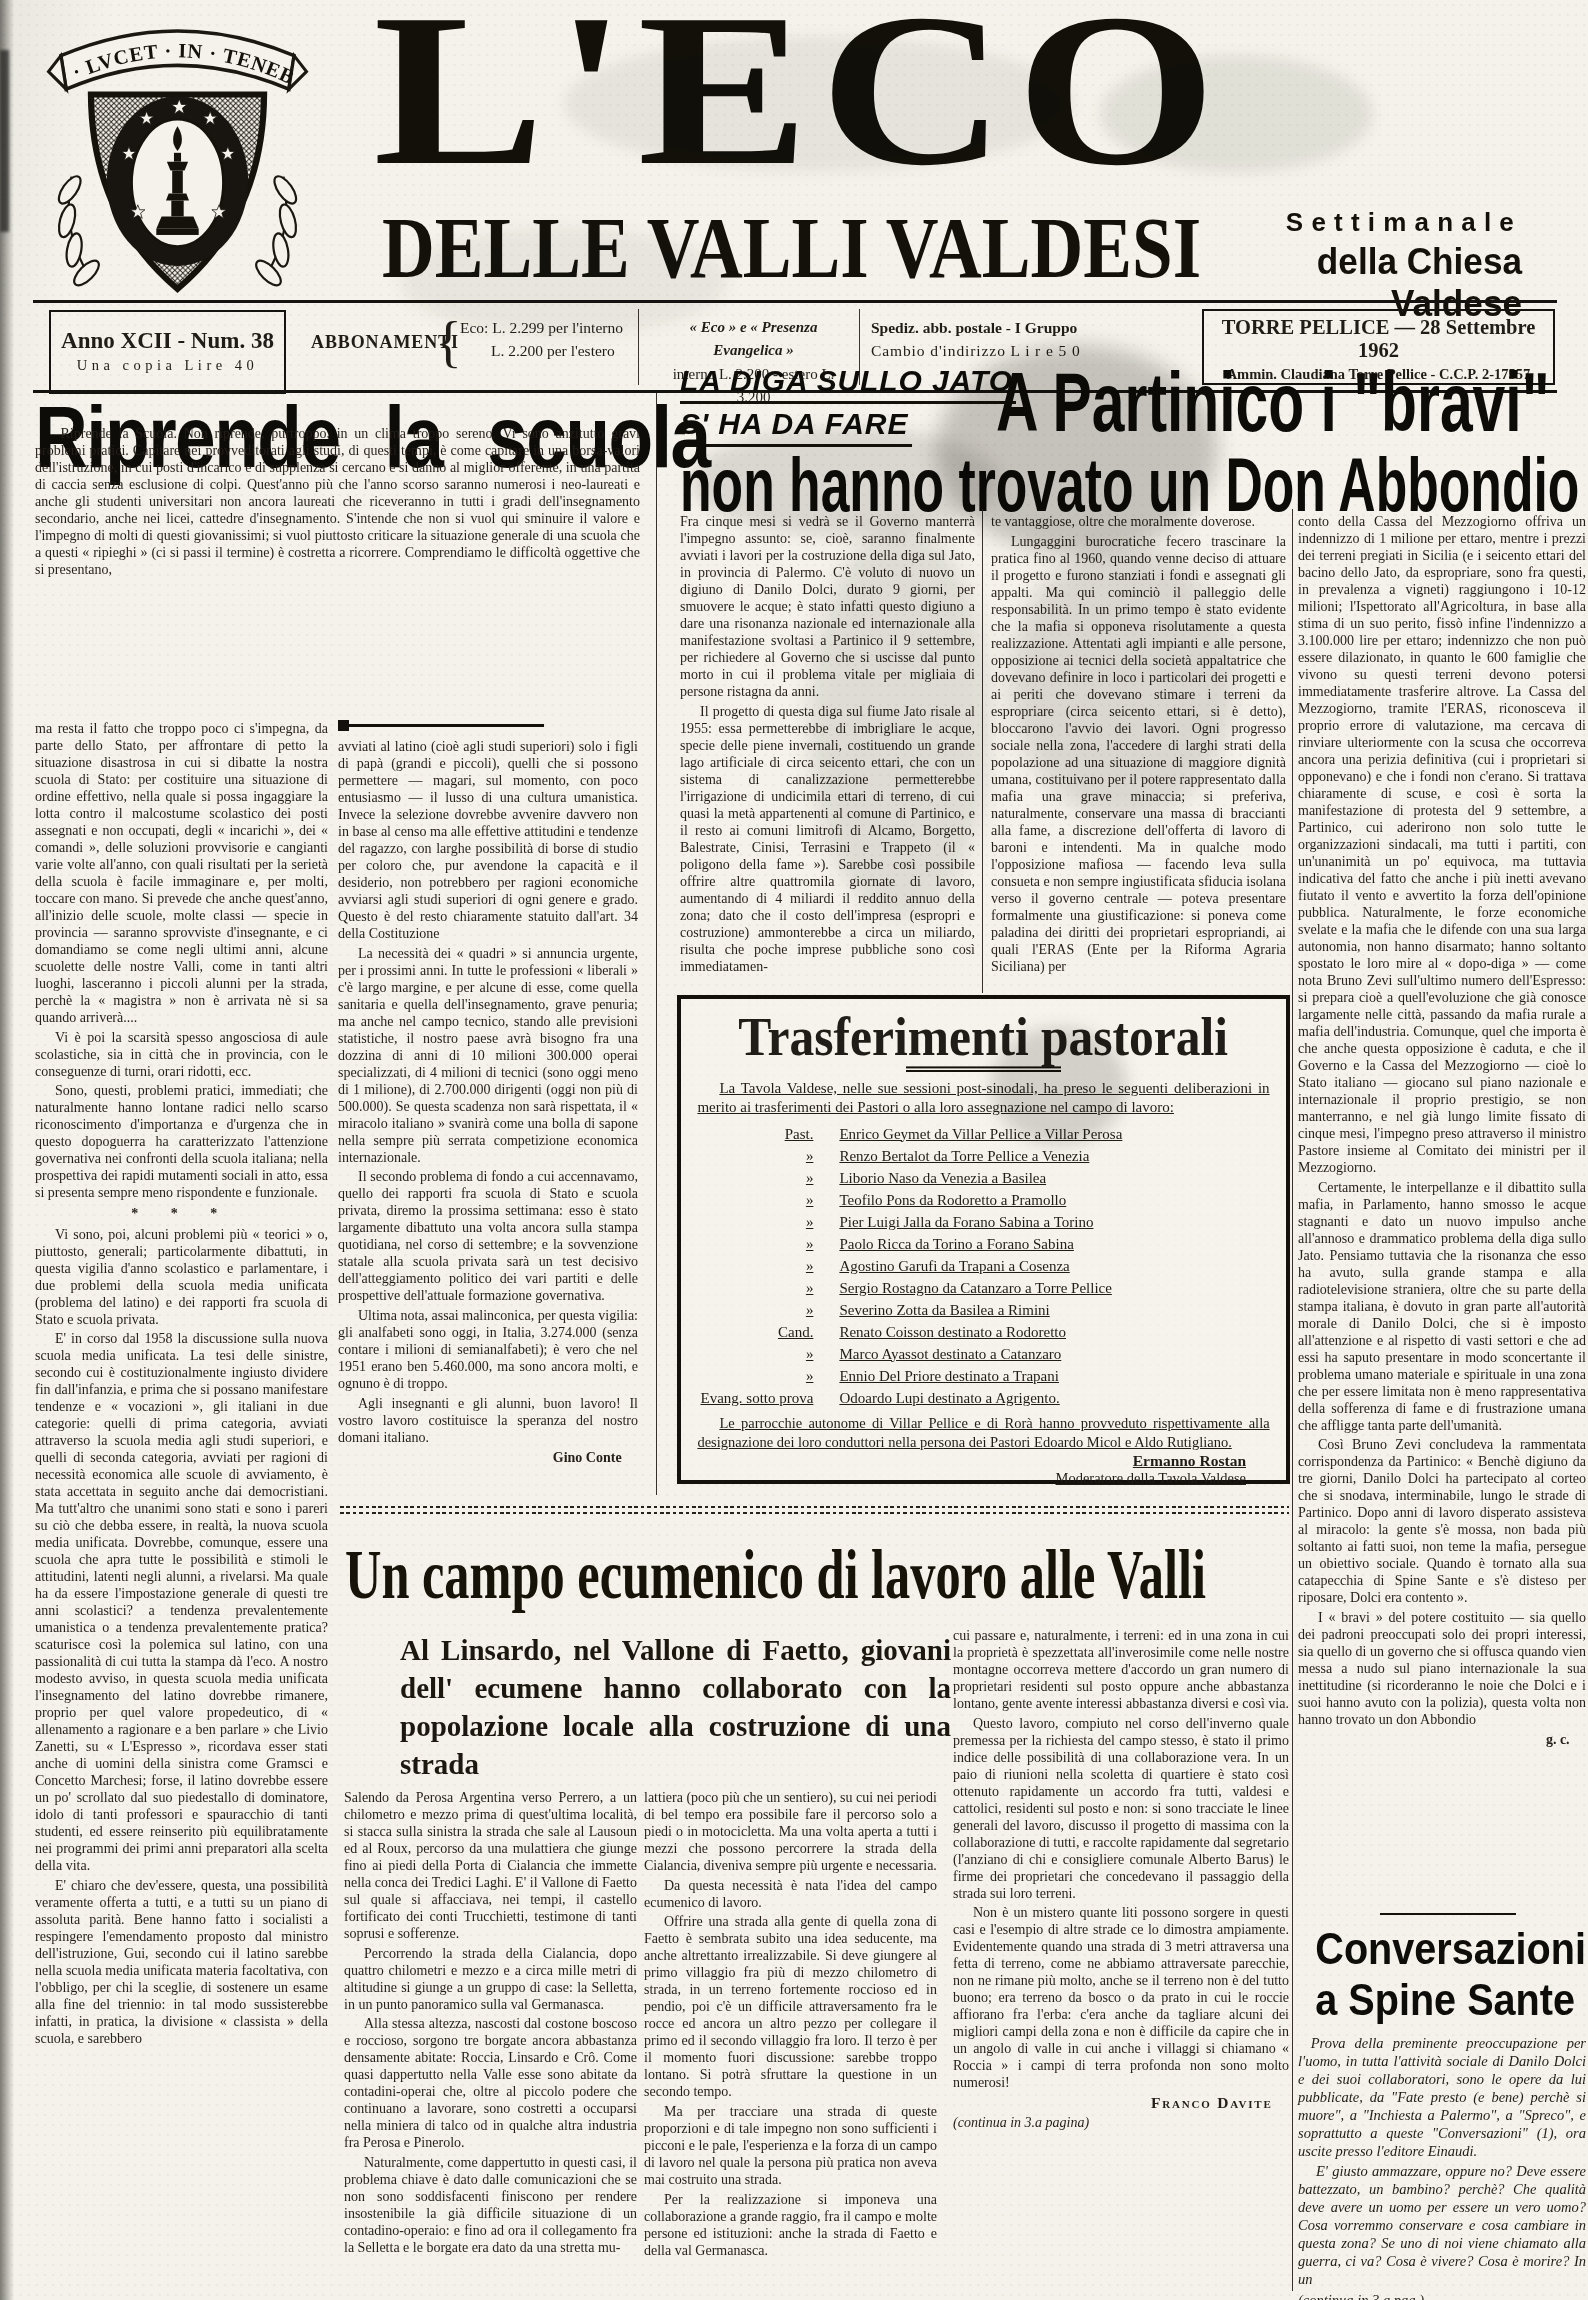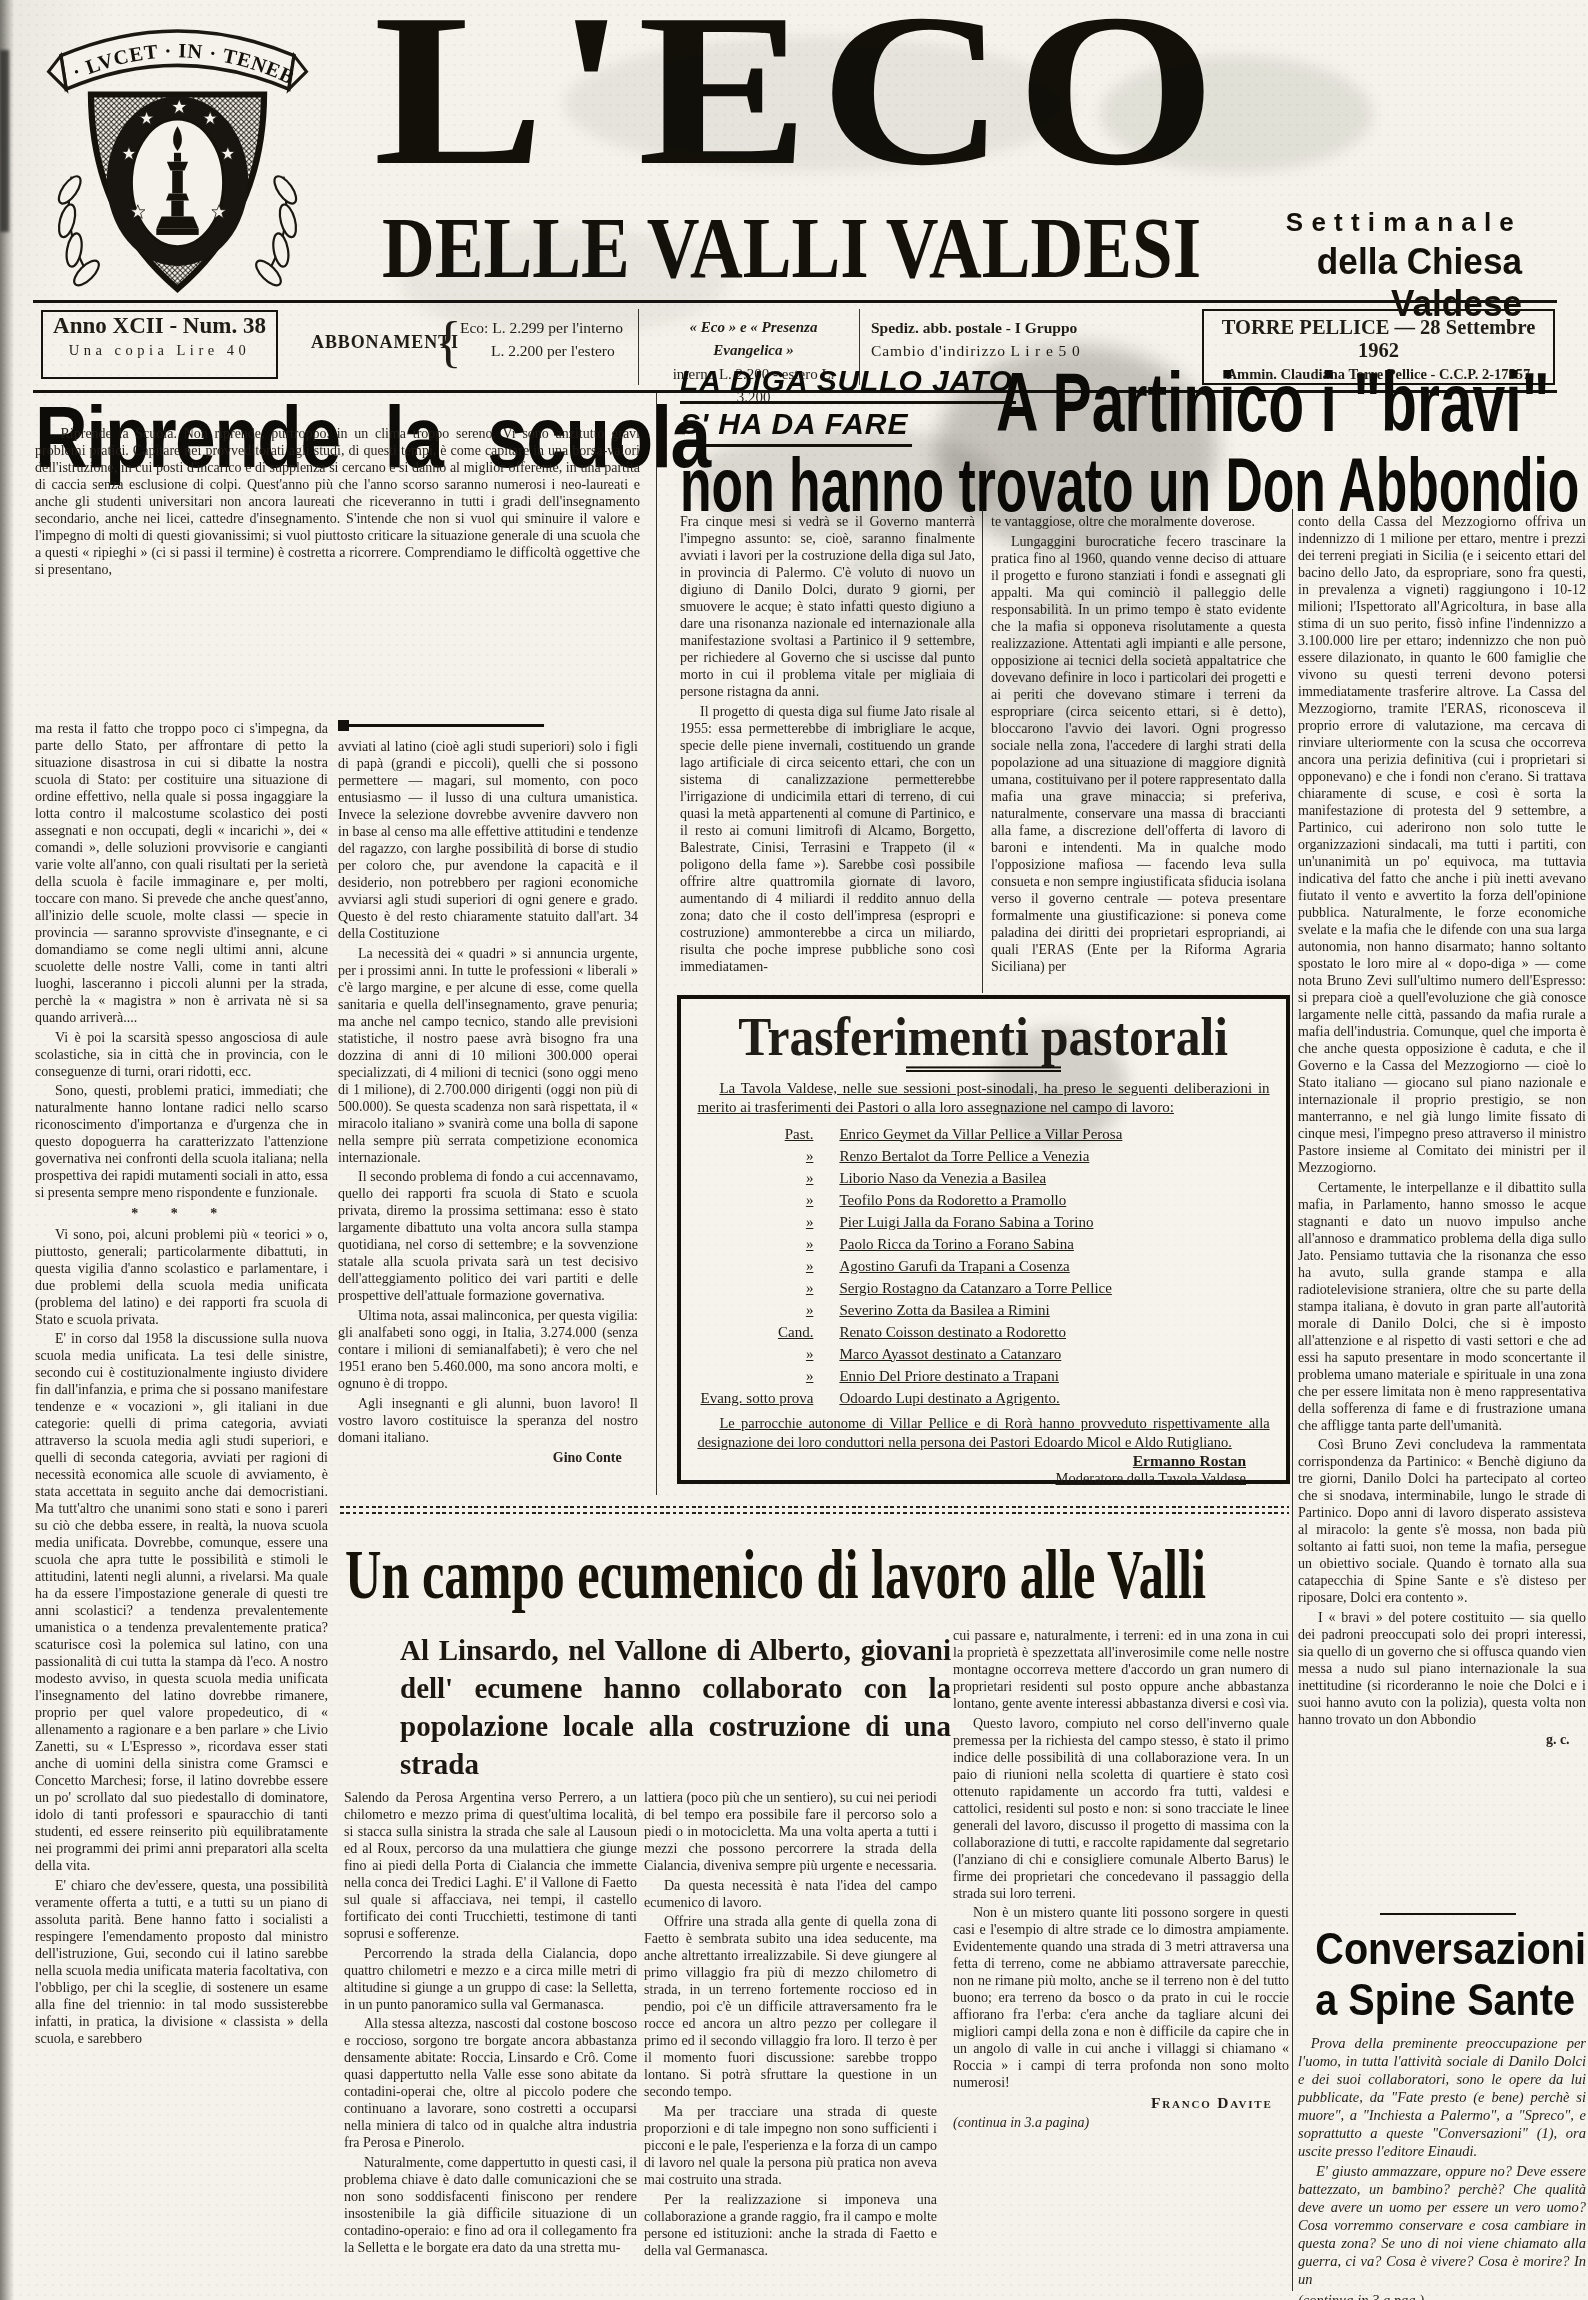--- a/index.html
+++ b/index.html
@@ -22,22 +22,22 @@
   #eco-sub{position:absolute;left:382px;top:204px;width:700px;height:95px;overflow:visible;}
   #eco-sub span{display:inline-block;white-space:nowrap;font-family:"Liberation Serif",serif;
     font-weight:bold;font-size:87px;line-height:1;color:#14110b;transform:scaleX(.84);transform-origin:left top;}
   #tagline{position:absolute;left:1209px;top:207px;width:313px;text-align:right;color:#14110b;}
   #tagline .t1{font-family:"Liberation Sans",sans-serif;font-weight:bold;font-size:26px;letter-spacing:8.2px;}
   #tagline .t2{font-family:"Liberation Sans",sans-serif;font-weight:bold;font-size:37px;margin-top:2.7px;
     transform:scaleX(.95);transform-origin:right top;}
   
   #infobar{position:absolute;left:33px;top:300px;width:1524px;height:87px;
     border-top:3.6px solid #151310;border-bottom:3.6px solid #151310;}
-  #issue-box{position:absolute;left:8px;top:7.3px;width:233px;height:64px;border:2.3px solid #151310;
-    text-align:center;padding-top:1px;}
+  #issue-box{position:absolute;left:16px;top:7.3px;width:233px;height:64px;border:2.3px solid #151310;
+    text-align:center;padding-top:16px;}
   #issue-box .l1{font-weight:bold;font-size:23px;}
   #issue-box .l2{font-size:14.5px;letter-spacing:4.5px;margin-top:2.7px;}
   #abb-label{position:absolute;left:278px;top:29px;font-weight:bold;font-size:18px;letter-spacing:0.9px;}
   #abb-brace{position:absolute;left:402px;top:5.5px;font-size:56px;font-weight:normal;line-height:67px;}
   #abb-prices{position:absolute;left:427px;top:12.7px;font-size:15.5px;line-height:23.6px;}
   #abb-prices .p2{padding-left:31px;}
   .vdiv{position:absolute;top:5.5px;bottom:5.5px;width:1.4px;background:#3a352e;}
   #cell-eco{position:absolute;left:624px;top:12.7px;width:193px;font-size:15px;line-height:23.6px;text-align:center;}
   #cell-eco .e1{font-weight:bold;font-style:italic;}
   #cell-sped{position:absolute;left:838px;top:12.7px;width:318px;font-size:15.5px;line-height:23.6px;font-weight:bold;}
@@ -328,21 +328,21 @@
       </div>
     <div id="tbox-close">Le parrocchie autonome di Villar Pellice e di Rorà hanno provveduto rispettivamente alla designazione dei loro conduttori nella persona dei Pastori Edoardo Micol e Aldo Rutigliano.</div>
     <div id="tbox-sig">
       <div class="n">Ermanno Rostan</div>
       <div class="r">Moderatore della Tavola Valdese</div>
     </div>
   </div>
 
   <div id="dotsep"></div>
   <div id="campo-head"><span class="squeeze">Un campo ecumenico di lavoro alle Valli</span></div>
-  <div id="campo-sub">Al Linsardo, nel Vallone di Alberto, giovani dell' ecumene hanno collaborato con la popolazione locale alla costruzione di una strada</div>
+  <div id="campo-sub">Al Linsardo, nel Vallone di Faetto, giovani dell' ecumene hanno collaborato con la popolazione locale alla costruzione di una strada</div>
   <div class="col" id="campo-colA">
       <p>Salendo da Perosa Argentina verso Perrero, a un chilometro e mezzo prima di quest'ultima località, si stacca sulla sinistra la strada che sale al Lausoun ed al Roux, percorso da una mulattiera che giunge fino ai piedi della Porta di Cialancia che immette nella conca dei Tredici Laghi. E' il Vallone di Faetto sul quale si affacciava, nei tempi, il castello fortificato dei conti Trucchietti, testimone di tanti soprusi e sofferenze.</p>
       <p>Percorrendo la strada della Cialancia, dopo quattro chilometri e mezzo e a circa mille metri di altitudine si giunge a un gruppo di case: la Selletta, in un punto panoramico sulla val Germanasca.</p>
       <p>Alla stessa altezza, nascosti dal costone boscoso e roccioso, sorgono tre borgate ancora abbastanza densamente abitate: Roccia, Linsardo e Crô. Come quasi dappertutto nella Valle esse sono abitate da contadini-operai che, oltre al piccolo podere che continuano a lavorare, sono costretti a occuparsi nella miniera di talco od in qualche altra industria fra Perosa e Pinerolo.</p>
       <p>Naturalmente, come dappertutto in questi casi, il problema chiave è dato dalle comunicazioni che se non sono soddisfacenti finiscono per rendere insostenibile la già difficile situazione di un contadino-operaio: e fino ad ora il collegamento fra la Selletta e le borgate era dato da una stretta mu-</p>
     </div>
   <div class="col" id="campo-colB">
       <p>lattiera (poco più che un sentiero), su cui nei periodi di bel tempo era possibile fare il percorso solo a piedi o in motocicletta. Ma una volta aperta a tutti i mezzi che possono percorrere la strada della Cialancia, diveniva sempre più urgente e necessaria.</p>
       <p>Da questa necessità è nata l'idea del campo ecumenico di lavoro.</p>
       <p>Offrire una strada alla gente di quella zona di Faetto è sembrata subito una idea seducente, ma anche altrettanto irrealizzabile. Si deve giungere al primo villaggio fra più di mezzo chilometro di strada, in un terreno fortemente roccioso ed in pendio, poi c'è un difficile attraversamento fra le rocce ed ancora un altro pezzo per collegare il primo ed il secondo villaggio fra loro. Il terzo è per il momento fuori discussione: sarebbe troppo lontano. Si potrà sfruttare la questione in un secondo tempo.</p>

